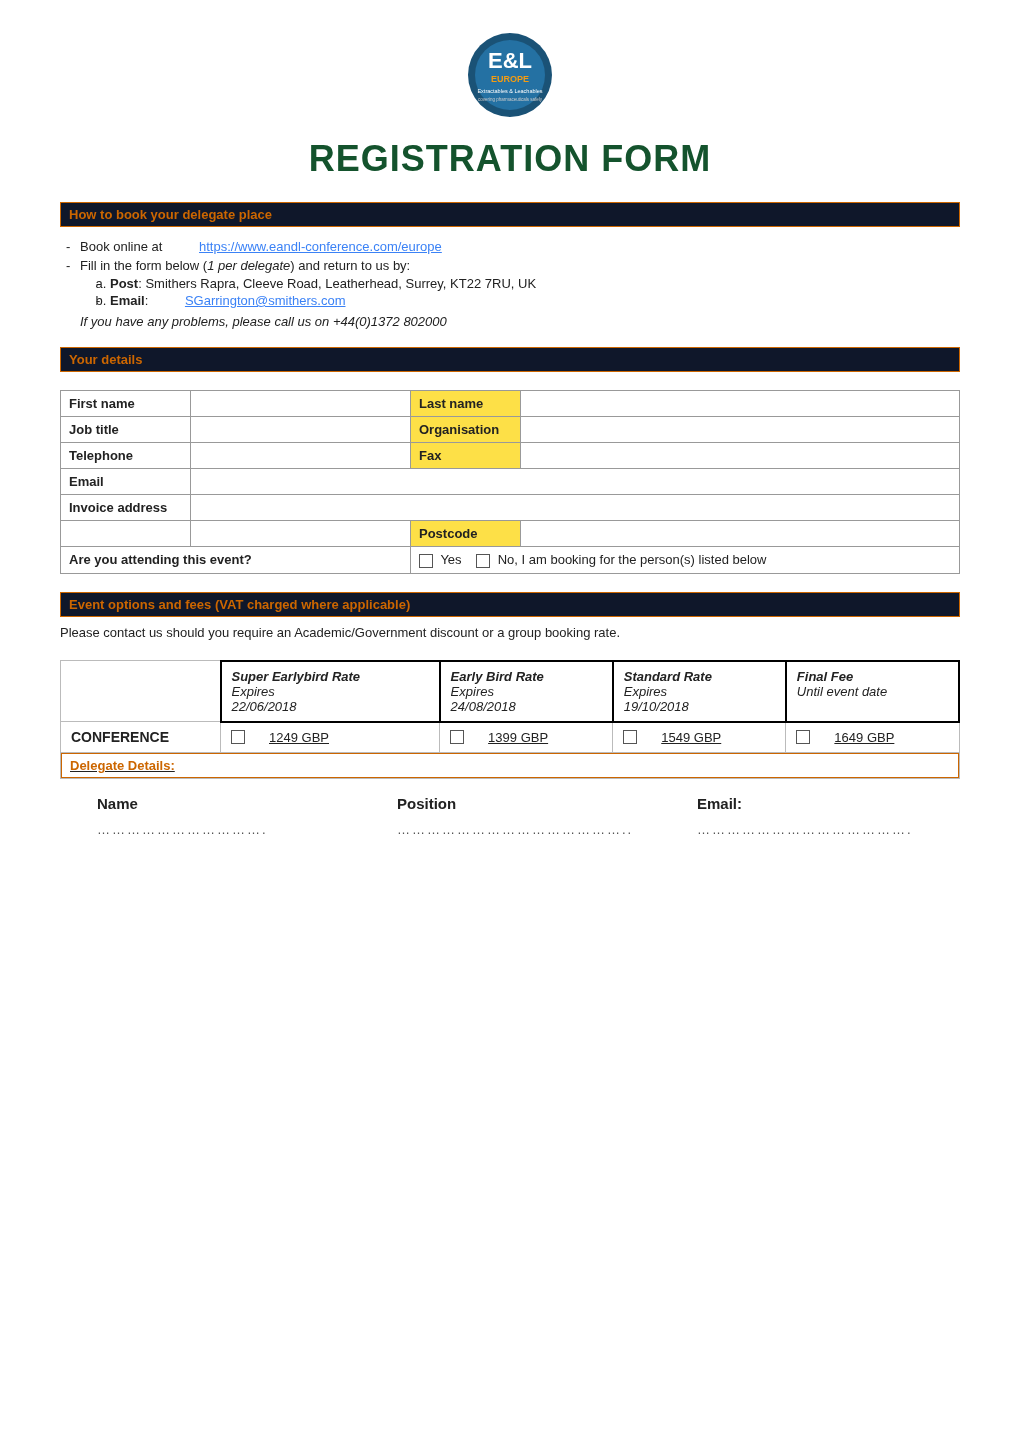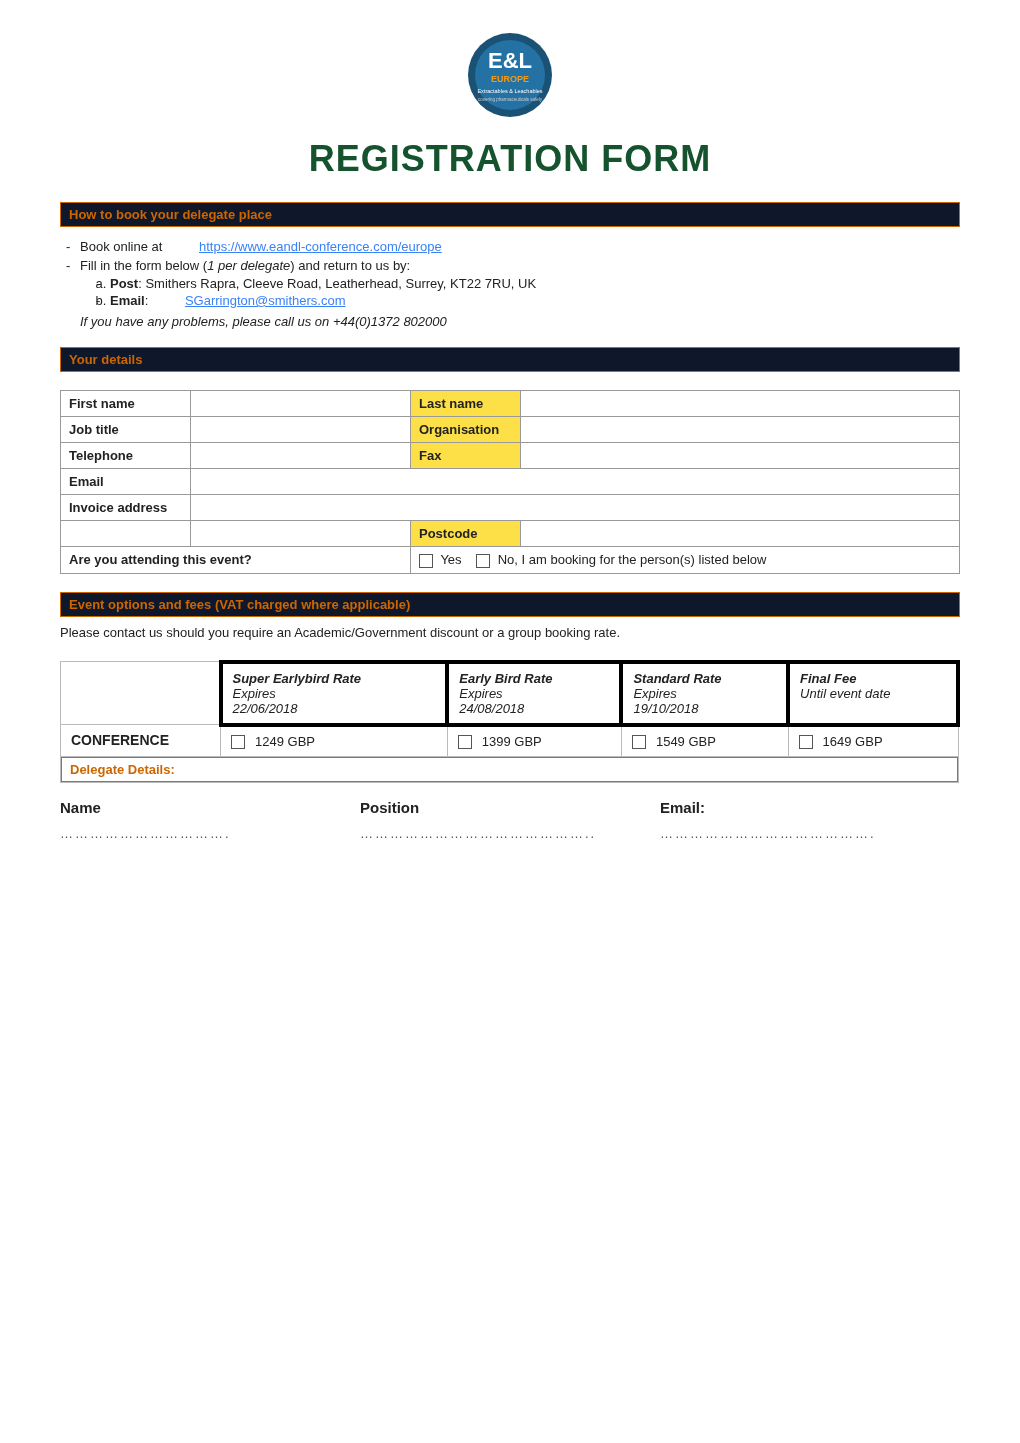--- a/index.html
+++ b/index.html
@@ -145,60 +145,62 @@
     }
     .pricing-table td, .pricing-table th {
       border: 1px solid #bbb;
       padding: 7px 10px;
       vertical-align: top;
     }
     .pricing-table .header-cell {
       font-style: italic;
       font-weight: bold;
       background: #fff;
-      border: 4px solid #000000;
+      border: 2px solid #000000;
     }
     .pricing-table .rate-label {
       font-weight: bold;
       font-style: italic;
       display: block;
     }
     .pricing-table .expires-label {
       font-style: italic;
       display: block;
       font-weight: normal;
     }
     .conference-label {
       font-weight: bold;
       font-size: 14px;
     }
     .price-cell {
       display: flex;
-      align-items: flex-end;
-      gap: 6px;
+      align-items: flex-start;
+      gap: 20px;
+      text-decoration: underline;
     }
 
     
     .delegate-section {
       border: 1.5px solid #cc6600;
       background: #fff;
       color: #cc6600;
       font-size: 13px;
       font-weight: bold;
       padding: 4px 8px;
     }
 
     
     .delegate-row {
       display: flex;
       margin-top: 16px;
       gap: 0;
     }
     .delegate-col {
       flex: 1;
+      margin-left: 37px;
     }
     .delegate-col-label {
       font-weight: bold;
       font-size: 15px;
       margin-bottom: 10px;
     }
     .delegate-dots {
       font-size: 13px;
       letter-spacing: 2px;
       color: #555;
@@ -357,21 +359,21 @@
         </div>
       </td>
       <td>
         <div class="price-cell">
           <span class="checkbox-square"></span>
           <span>1649  GBP</span>
         </div>
       </td>
     </tr>
     <tr>
-      <td colspan="5" style="padding:0;">
+      <td colspan="5" style="padding:0;text-decoration:underline;">
         <div class="delegate-section">Delegate Details:</div>
       </td>
     </tr>
   </tbody>
 </table>
 
 <div class="delegate-row">
   <div class="delegate-col">
     <div class="delegate-col-label">Name</div>
     <div class="delegate-dots">…………………………….</div>

